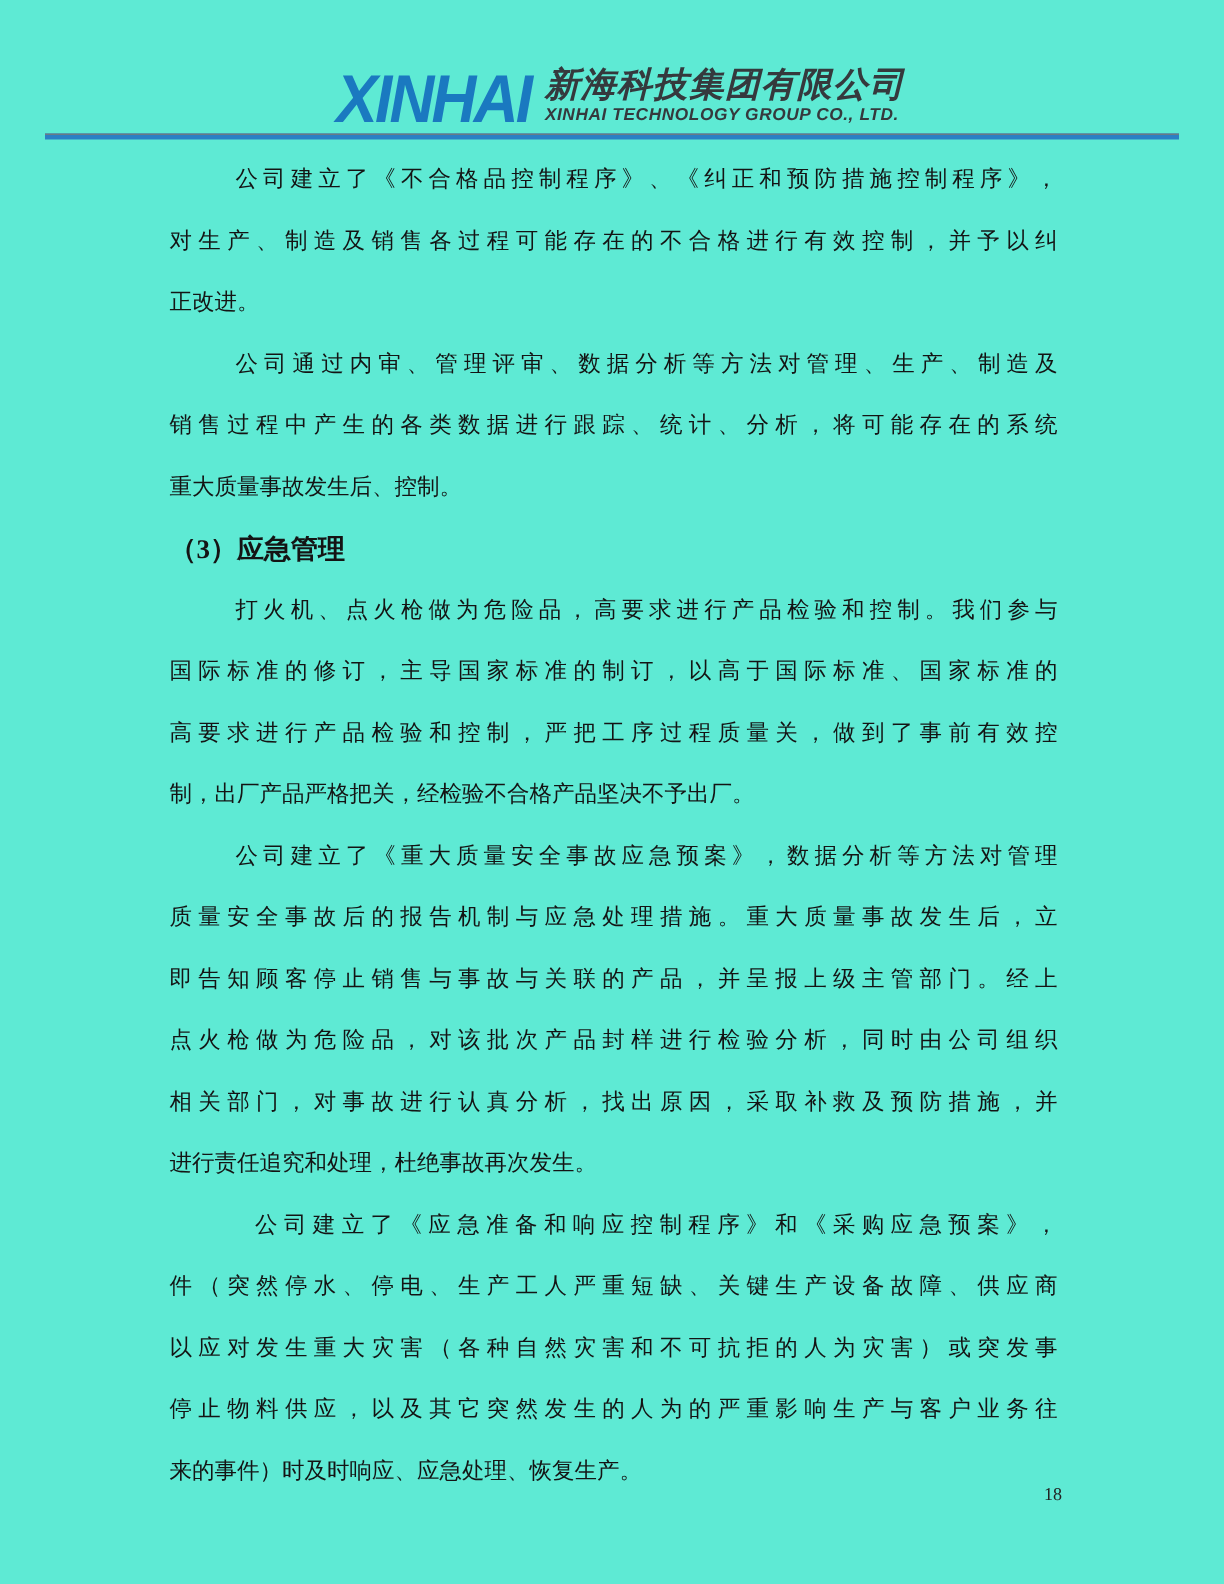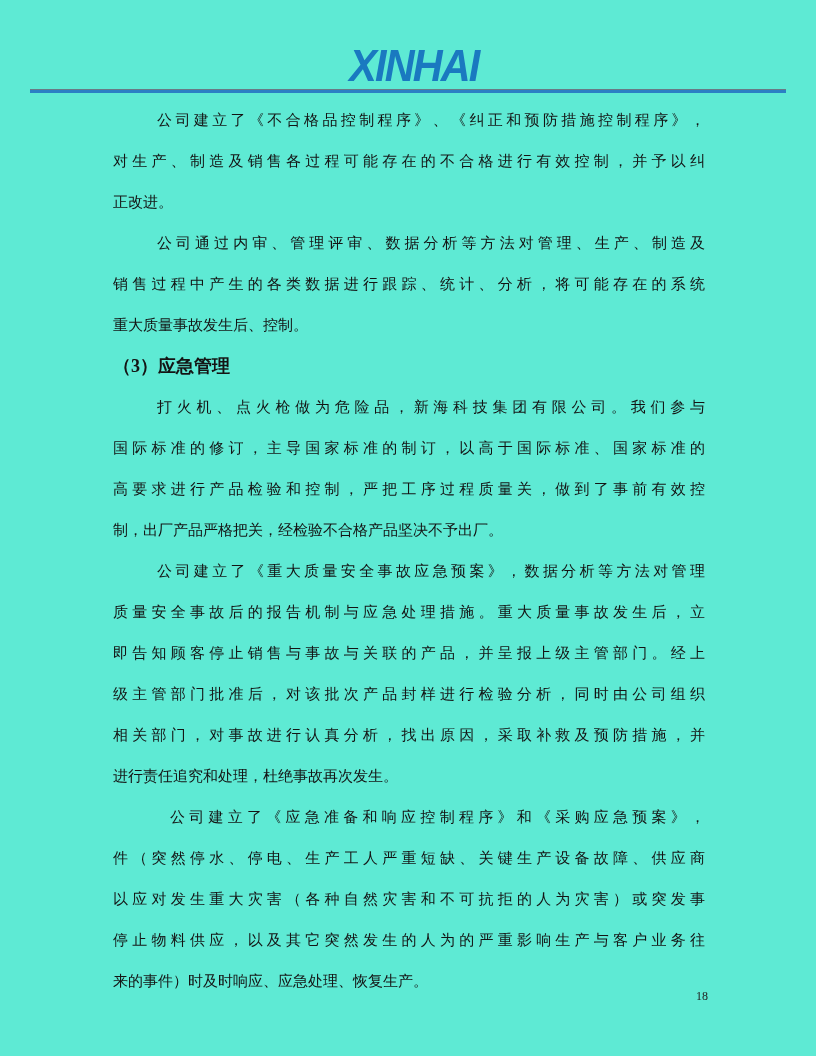--- a/index.html
+++ b/index.html
@@ -94,40 +94,44 @@
   }
 </style>
 </head>
 <body>
 
 <div class="page">
 
   <header class="header">
     <div class="logo">
       <span class="wordmark">XINHAI</span>
+      <span class="names">
+        <span class="cn">新海科技集团有限公司</span>
+        <span class="en">XINHAI TECHNOLOGY GROUP CO., LTD.</span>
+      </span>
     </div>
     <div class="rule"></div>
   </header>
 
   <main class="body-text">
     <div class="ln j ind">公司建立了《不合格品控制程序》、《纠正和预防措施控制程序》，</div>
     <div class="ln j">对生产、制造及销售各过程可能存在的不合格进行有效控制，并予以纠</div>
     <div class="ln">正改进。</div>
     <div class="ln j ind">公司通过内审、管理评审、数据分析等方法对管理、生产、制造及</div>
     <div class="ln j">销售过程中产生的各类数据进行跟踪、统计、分析，将可能存在的系统</div>
     <div class="ln">重大质量事故发生后、控制。</div>
     <div class="ln head">（3）应急管理</div>
-    <div class="ln j ind">打火机、点火枪做为危险品，新海科技集团有限公司。我们参与</div>
+    <div class="ln j ind">打火机、点火枪做为危险品，高要求进行产品检验和控制。我们参与</div>
     <div class="ln j">国际标准的修订，主导国家标准的制订，以高于国际标准、国家标准的</div>
     <div class="ln j">高要求进行产品检验和控制，严把工序过程质量关，做到了事前有效控</div>
     <div class="ln">制，出厂产品严格把关，经检验不合格产品坚决不予出厂。</div>
     <div class="ln j ind">公司建立了《重大质量安全事故应急预案》，数据分析等方法对管理</div>
     <div class="ln j">质量安全事故后的报告机制与应急处理措施。重大质量事故发生后，立</div>
     <div class="ln j">即告知顾客停止销售与事故与关联的产品，并呈报上级主管部门。经上</div>
-    <div class="ln j">级主管部门批准后，对该批次产品封样进行检验分析，同时由公司组织</div>
+    <div class="ln j">点火枪做为危险品，对该批次产品封样进行检验分析，同时由公司组织</div>
     <div class="ln j">相关部门，对事故进行认真分析，找出原因，采取补救及预防措施，并</div>
     <div class="ln">进行责任追究和处理，杜绝事故再次发生。</div>
     <div class="ln j ind2">公司建立了《应急准备和响应控制程序》和《采购应急预案》，</div>
     <div class="ln j">件（突然停水、停电、生产工人严重短缺、关键生产设备故障、供应商</div>
     <div class="ln j">以应对发生重大灾害（各种自然灾害和不可抗拒的人为灾害）或突发事</div>
     <div class="ln j">停止物料供应，以及其它突然发生的人为的严重影响生产与客户业务往</div>
     <div class="ln">来的事件）时及时响应、应急处理、恢复生产。</div>
   </main>
 
   <div class="page-number">18</div>

